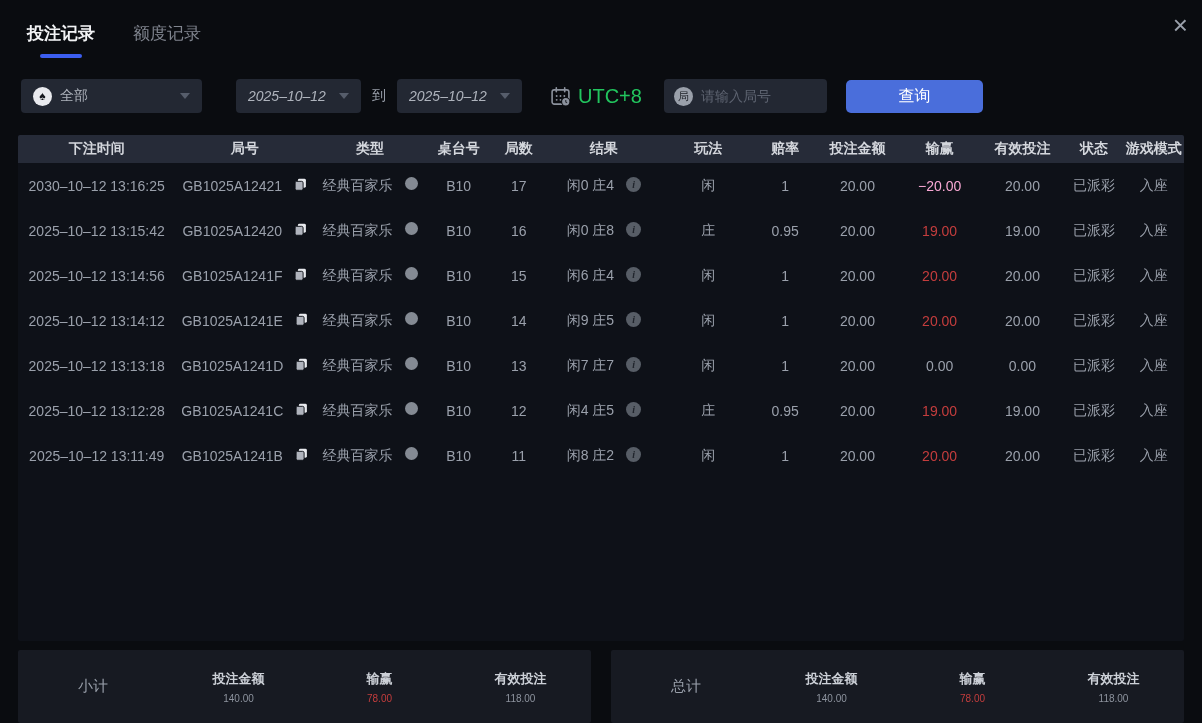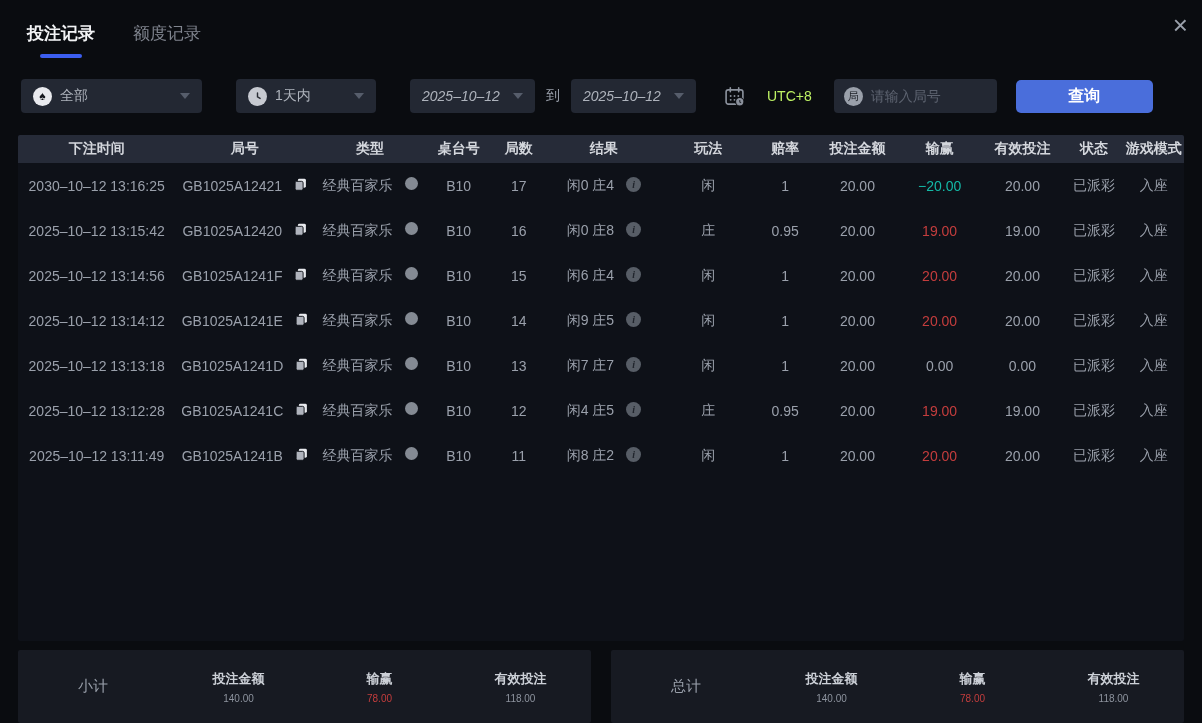--- a/index.html
+++ b/index.html
@@ -46,34 +46,34 @@
   .dd-date { width: 125px; font-style: italic; }
   .to-label { margin: 0 11px; font-size: 14px; color: #9aa0ab; }
   .icon-circle {
     display: inline-flex; align-items: center; justify-content: center;
     width: 19px; height: 19px; border-radius: 50%;
     background: #e9eaee; color: #15171d; font-size: 12px; margin-right: 8px;
     flex: none;
   }
   .icon-circle.dark { background: #9aa0aa; color: #1c1f26; font-size: 11px; }
   .tz-group { display: flex; align-items: center; margin: 0 22px 0 28px; }
-  .tz-label { font-size: 14px; color: #bef264; margin-left: 22px; }
+  .tz-label { font-size: 20px; color: #22c55e; margin-left: 7px; }
   .round-input {
     background: #232833; border-radius: 4px; height: 34px; width: 163px;
     display: flex; align-items: center; padding: 0 10px;
   }
   .round-input input {
     background: transparent; border: none; outline: none; width: 100%;
     font-size: 14px; color: #aeb3bc;
     font-family: "Liberation Sans", "DejaVu Sans", sans-serif;
   }
   .round-input input::placeholder { color: #5d6370; }
   .query-btn {
     margin-left: 19px; width: 137px; height: 33px; border: none; border-radius: 5px;
-    background: #4a6edb; color: #ffffff; font-size: 16px; font-weight: bold;
+    background: #4a6edb; color: #ffffff; font-size: 16px; font-weight: normal;
     cursor: pointer; font-family: inherit;
   }
 
   
   .table-wrap {
     margin: 22px 18px 0; height: 506px; background: #0e1118;
     border-radius: 2px; overflow: hidden;
   }
   table { width: 100%; border-collapse: collapse; table-layout: fixed; }
   thead th {
@@ -82,21 +82,21 @@
   }
   tbody td {
     height: 45px; font-size: 14px; color: #9aa0ab; text-align: center;
     white-space: nowrap; vertical-align: middle;
   }
   col.c1{width:13.5%} col.c2{width:11.9%} col.c3{width:9.6%} col.c4{width:5.6%}
   col.c5{width:4.7%} col.c6{width:9.9%} col.c7{width:8.0%} col.c8{width:5.2%}
   col.c9{width:7.2%} col.c10{width:6.9%} col.c11{width:7.3%} col.c12{width:5.0%}
   col.c13{width:5.2%}
   .cell-inline { display: inline-flex; align-items: flex-start; gap: 12px; }
-  .wl.green { color: #14b8a6; }
+  .wl.green { color: #f9a8d4; }
   .wl.red { color: #c43d3d; }
   .copy-icon { display: inline-flex; cursor: pointer; }
   .type-dot {
     width: 13px; height: 13px; border-radius: 50%; background: #848a93;
     display: inline-block; flex: none;
   }
   .info-icon {
     width: 15px; height: 15px; border-radius: 50%; background: #575d66;
     color: #20242c; font-size: 10px; font-weight: bold;
     display: inline-flex; align-items: center; justify-content: center;
@@ -136,29 +136,20 @@
 </div>
 <div class="close-btn">×</div>
 
 <div class="filters">
   <div class="ctrl dd-game">
     <span class="icon-circle">♠</span>
     <span>全部</span>
     <span class="caret"></span>
   </div>
 
-  <div class="ctrl dd-time">
-    <span class="icon-circle" style="background:#c7cad1;">
-      <svg width="13" height="13" viewBox="0 0 20 20">
-          <path d="M10 4.5v6l4 2.5" stroke="#2a2d35" stroke-width="2.2" fill="none" stroke-linecap="round"></path>
-        </svg>
-    </span>
-    <span>1天内</span>
-    <span class="caret"></span>
-  </div>
 
   <div class="ctrl dd-date">
     <span>2025–10–12</span>
     <span class="caret"></span>
   </div>
   <span class="to-label">到</span>
   <div class="ctrl dd-date">
     <span>2025–10–12</span>
     <span class="caret"></span>
   </div>

